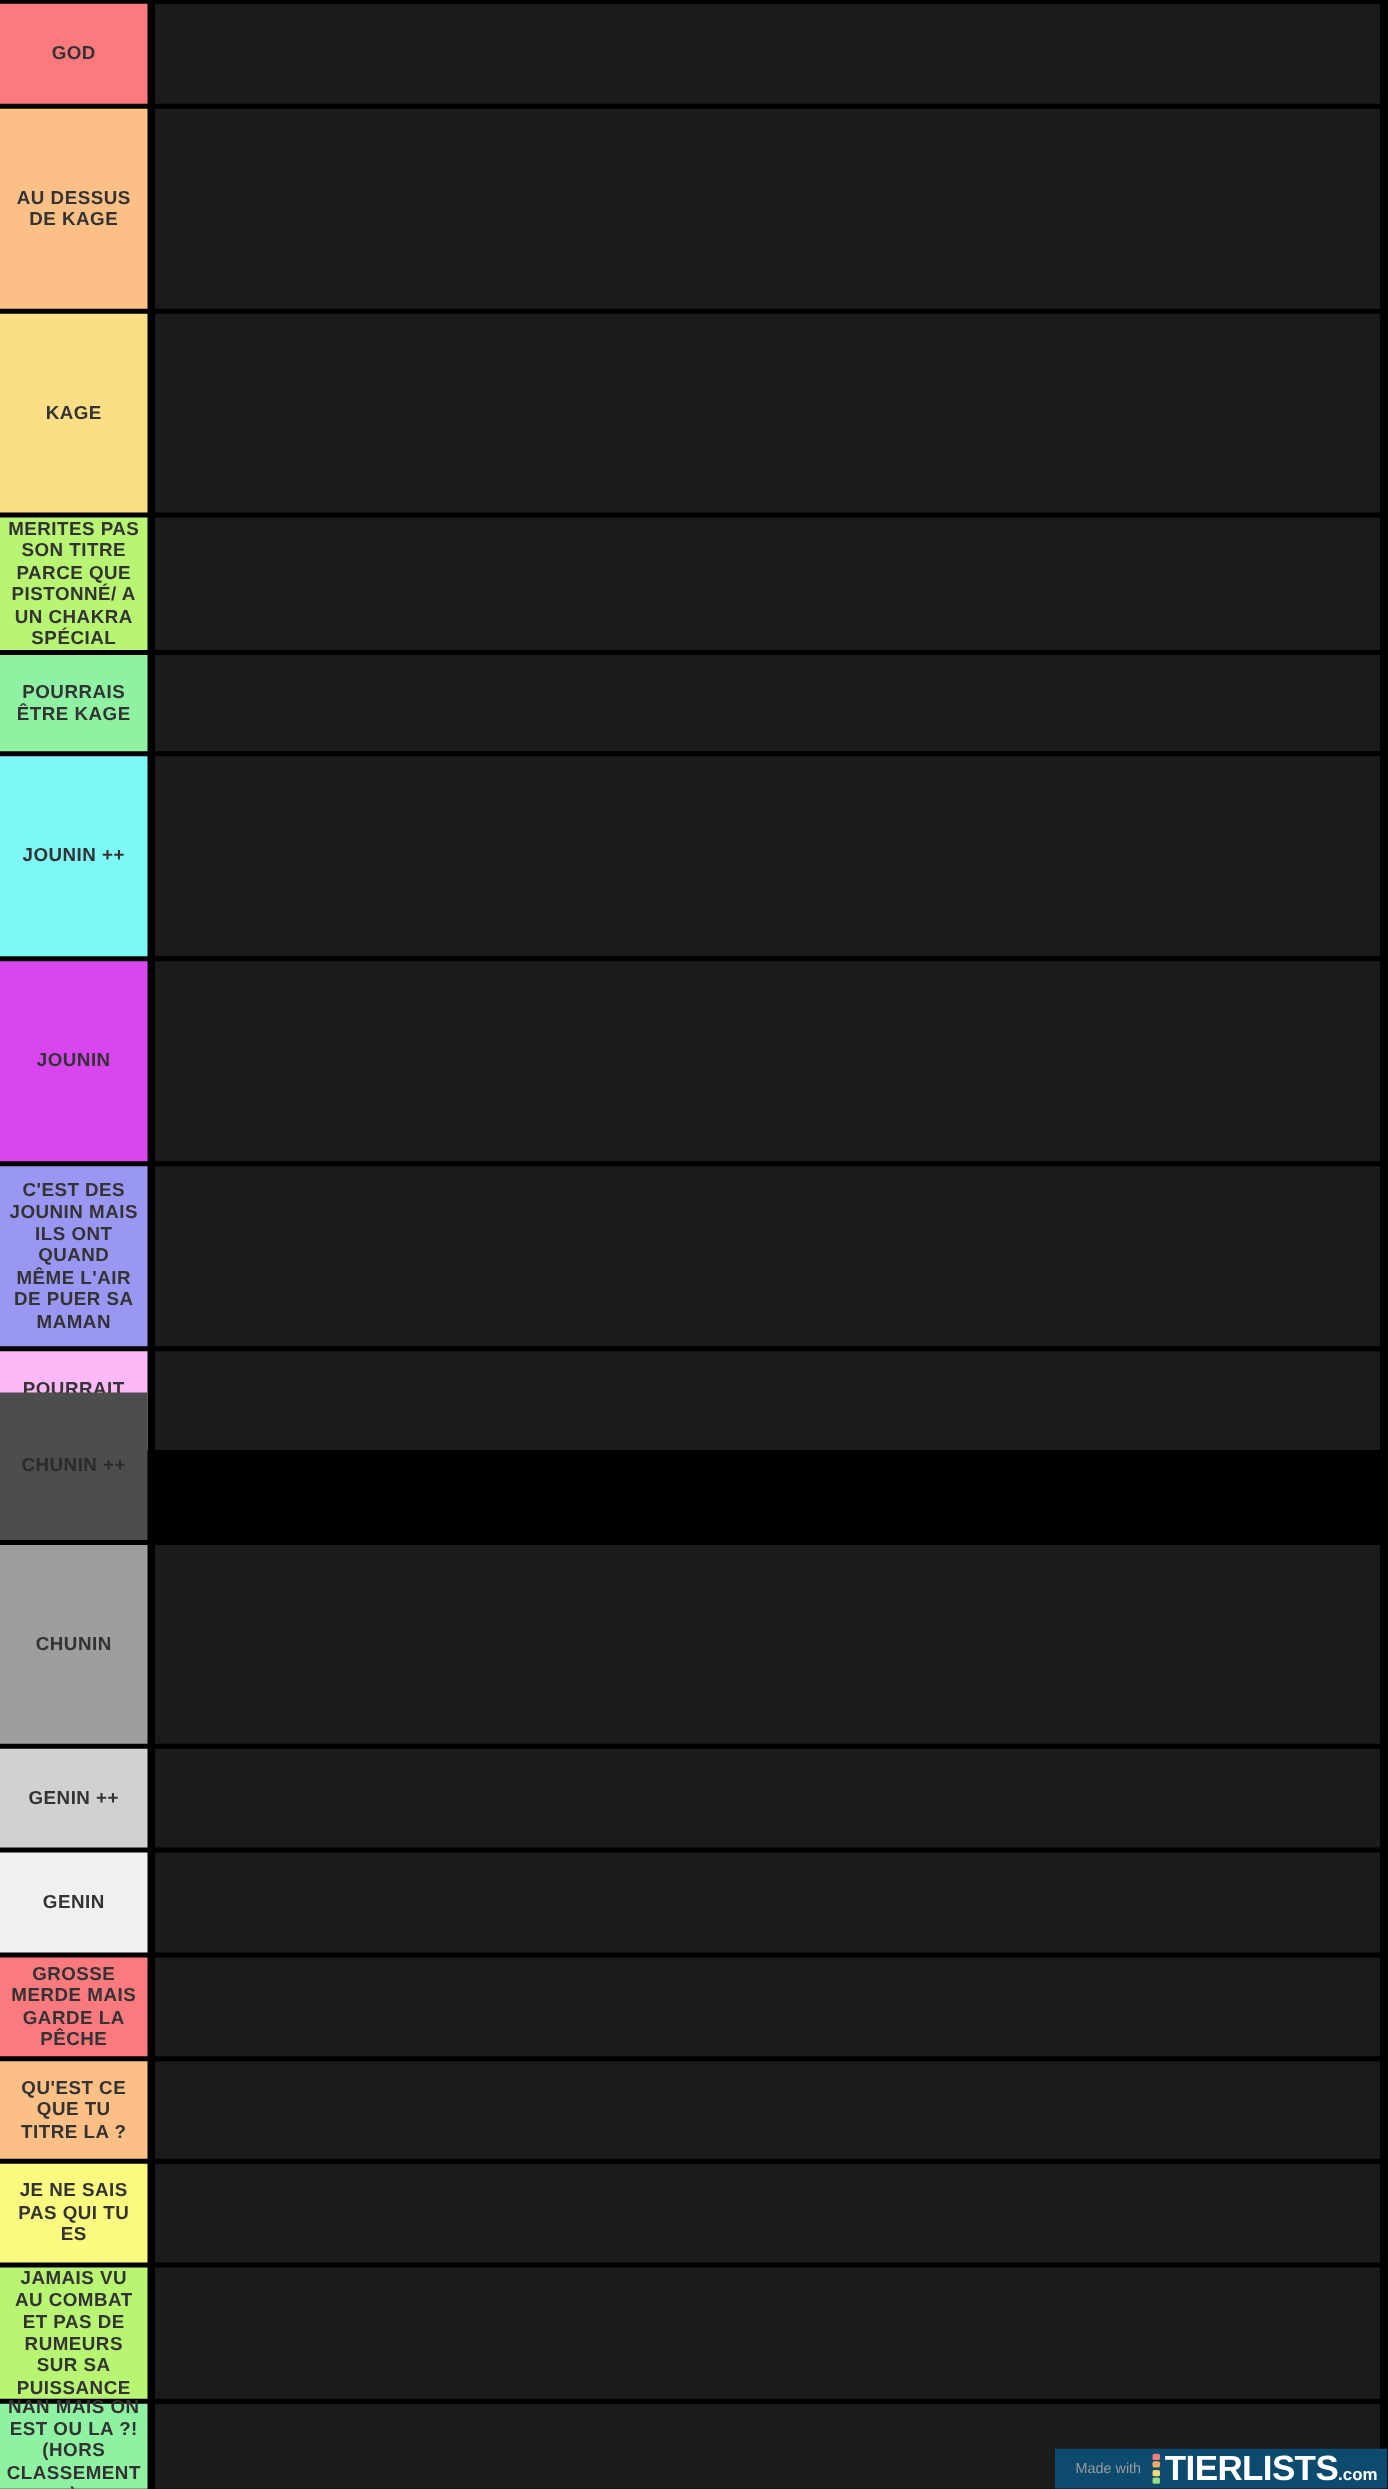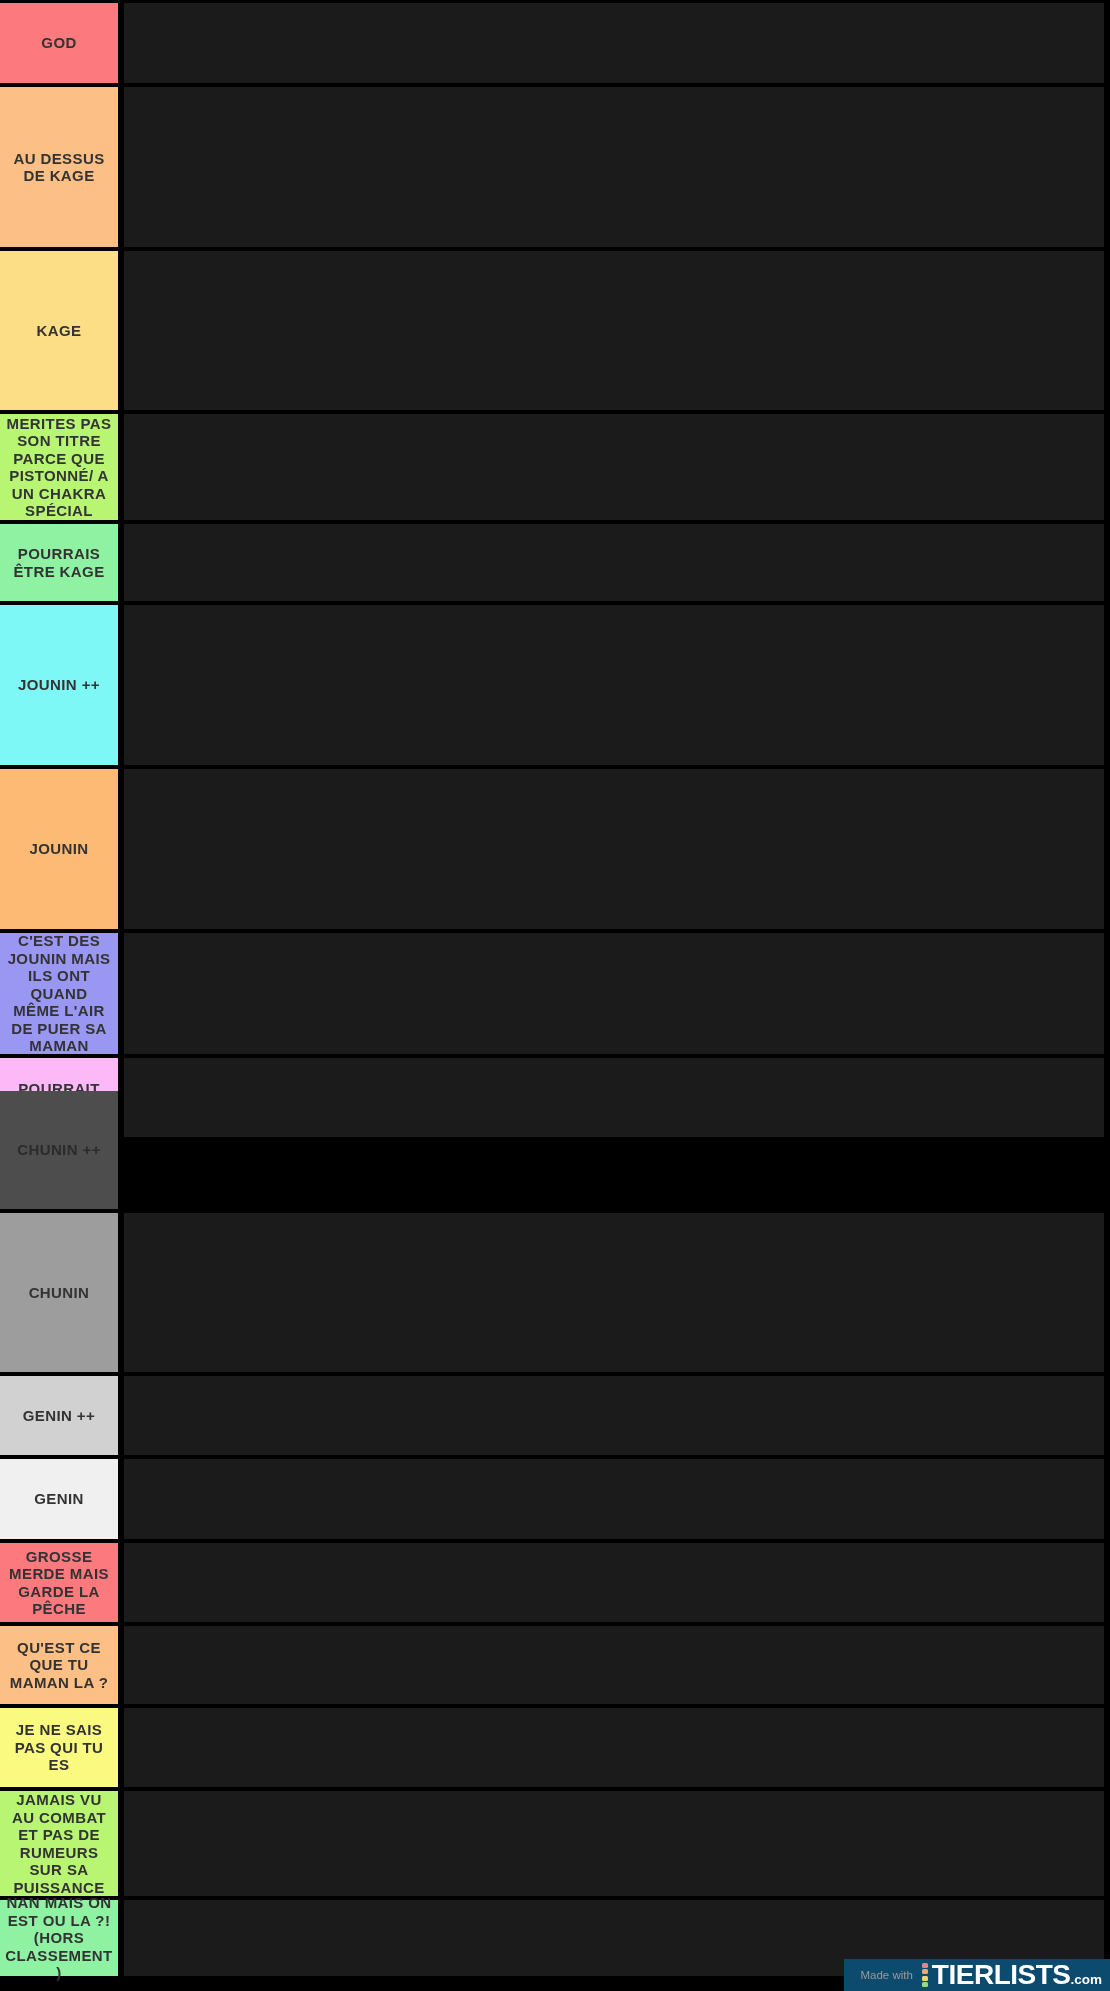--- a/index.html
+++ b/index.html
@@ -115,25 +115,25 @@
     <div class="tier-label" style="background: rgb(143, 242, 163); color: rgb(51, 51, 51);">POURRAIS ÊTRE KAGE</div>
     <div class="tier-content" style="background: rgb(27, 27, 27);"></div>
   </div>
 
   <div class="tier-row" style="height: 160px;">
     <div class="tier-label" style="background: rgb(126, 247, 247); color: rgb(51, 51, 51);">JOUNIN ++</div>
     <div class="tier-content" style="background: rgb(27, 27, 27);"></div>
   </div>
 
   <div class="tier-row" style="height: 160px;">
-    <div class="tier-label" style="background: #fdba74; color: rgb(51, 51, 51);">JOUNIN</div>
+    <div class="tier-label" style="background: #d946ef; color: rgb(51, 51, 51);">JOUNIN</div>
     <div class="tier-content" style="background: rgb(27, 27, 27);"></div>
   </div>
 
-  <div class="tier-row" style="height: 121px;">
+  <div class="tier-row" style="height: 144px;">
     <div class="tier-label" style="background: rgb(154, 151, 243); color: rgb(51, 51, 51);">C'EST DES JOUNIN MAIS ILS ONT QUAND MÊME L'AIR DE PUER SA MAMAN</div>
     <div class="tier-content" style="background: rgb(27, 27, 27);"></div>
   </div>
 
   <div class="tier-row" style="height: 79px;">
     <div class="tier-label" style="background: rgb(253, 185, 247); color: rgb(51, 51, 51);">POURRAIT ÊTRE JOUNIN</div>
     <div class="tier-content" style="background: rgb(27, 27, 27);"></div>
   </div>
 
   <div class="tier-row" style="height: 68px; flex-direction: column;">
@@ -155,21 +155,21 @@
     <div class="tier-label" style="background: rgb(240, 240, 240); color: rgb(51, 51, 51);">GENIN</div>
     <div class="tier-content" style="background: rgb(27, 27, 27);"></div>
   </div>
 
   <div class="tier-row" style="height: 79px;">
     <div class="tier-label" style="background: rgb(252, 121, 125); color: rgb(51, 51, 51);">GROSSE MERDE MAIS GARDE LA PÊCHE</div>
     <div class="tier-content" style="background: rgb(27, 27, 27);"></div>
   </div>
 
   <div class="tier-row" style="height: 78px;">
-    <div class="tier-label" style="background: rgb(252, 191, 133); color: rgb(51, 51, 51);">QU'EST CE QUE TU MAMAN LA ?</div>
+    <div class="tier-label" style="background: rgb(252, 191, 133); color: rgb(51, 51, 51);">QU'EST CE QUE TU TITRE LA ?</div>
     <div class="tier-content" style="background: rgb(27, 27, 27);"></div>
   </div>
 
   <div class="tier-row" style="height: 79px;">
     <div class="tier-label" style="background: rgb(250, 250, 128); color: rgb(51, 51, 51);">JE NE SAIS PAS QUI TU ES</div>
     <div class="tier-content" style="background: rgb(27, 27, 27);"></div>
   </div>
 
   <div class="tier-row" style="height: 105px;">
     <div class="tier-label" style="background: rgb(183, 245, 115); color: rgb(51, 51, 51);">JAMAIS VU AU COMBAT ET PAS DE RUMEURS SUR SA PUISSANCE</div>

